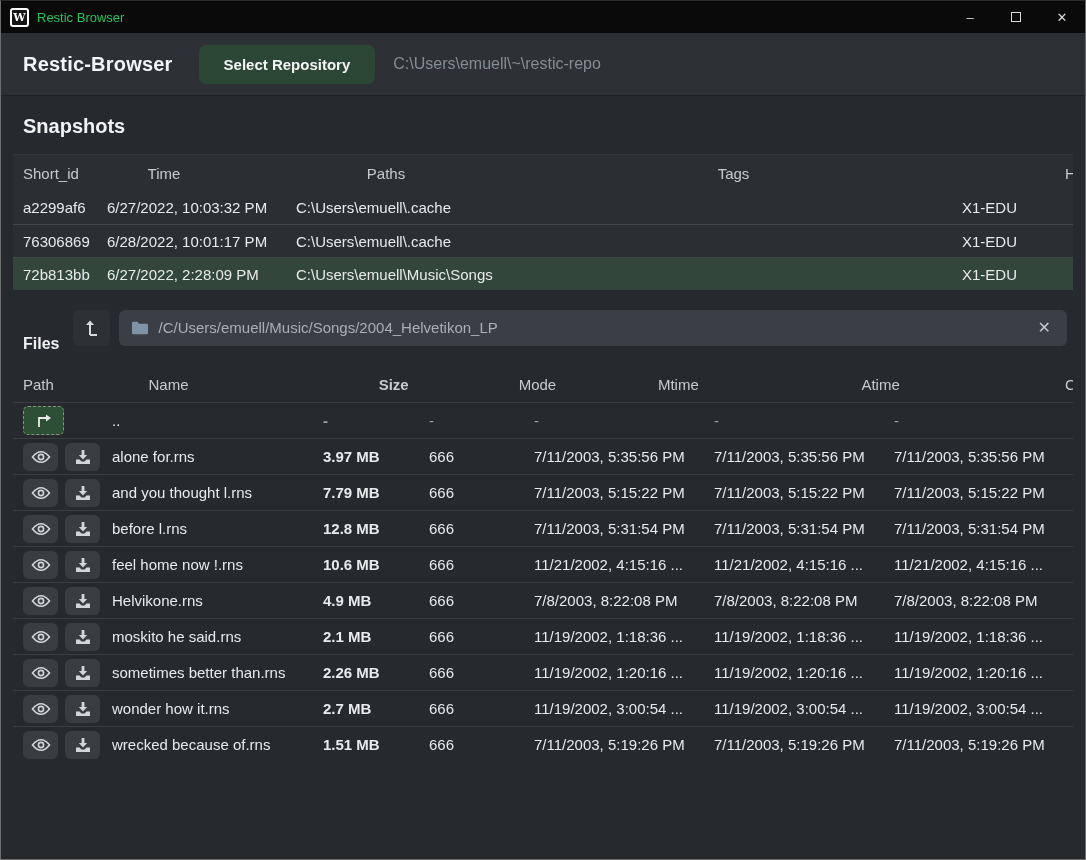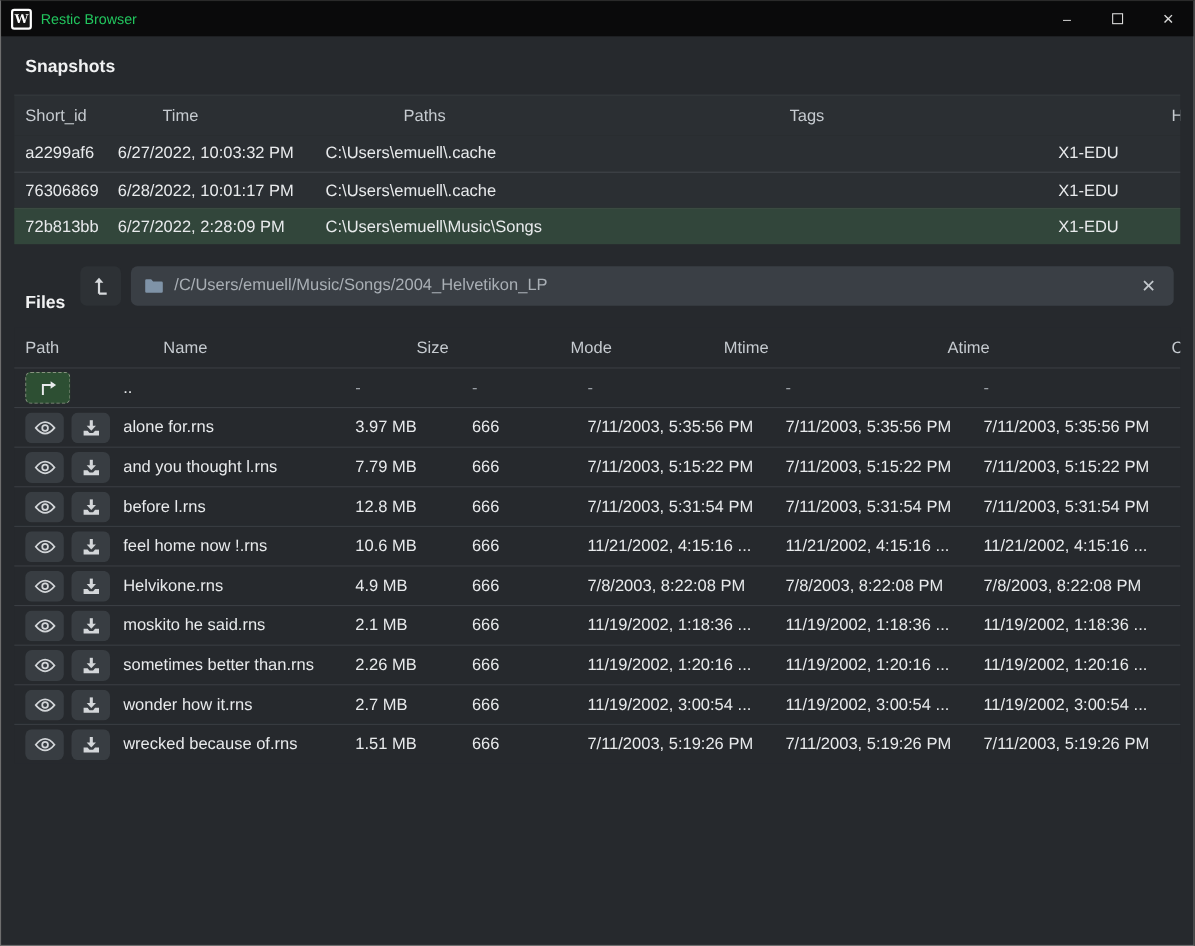--- a/index.html
+++ b/index.html
@@ -49,21 +49,21 @@
     border: none; border-radius: 7px;
     font-family: "Liberation Sans", sans-serif;
     font-size: 15px; font-weight: bold;
     padding: 11px 25px; cursor: pointer;
   }
   .repo-path { margin-left: 18px; font-size: 16px; color: #848c94; }
 
   
   .section-heading {
     padding: 19px 22px 16px 22px;
-    font-size: 16px; font-weight: bold; color: #f1f2f3;
+    font-size: 20px; font-weight: bold; color: #f1f2f3;
   }
 
   
   .table { margin: 0 12px; }
   .thead {
     display: flex; align-items: center;
     background: #2b2f33; height: 37px;
     font-size: 15px; color: #c6cbd0; gap: 48px;
   }
   .row {
@@ -108,21 +108,21 @@
     font-size: 16px; color: #c3c8cd; cursor: pointer; padding: 0 4px;
     background: none; border: none; font-family: "Liberation Sans", sans-serif;
   }
 
   
   .files-table { margin-top: 6px; }
   .files-table .thead { height: 36px; background: #26292d; color: #c6cbd0; }
   .files-table .row { height: 36px; background: #26292d; border-top: 1px solid #3a3e43; }
   .f-path  { width: 99px;  padding-left: 10px; display: flex; align-items: center; gap: 7px; text-align: center; }
   .f-name  { width: 211px; }
-  .f-size  { width: 106px; }
+  .f-size  { width: 106px; font-weight: bold; }
   .f-mode  { width: 105px; }
   .f-mtime { width: 180px; }
   .f-atime { width: 180px; }
   .f-ctime { flex: 1; }
 
   .mini-btn {
     width: 35px; height: 28px;
     background: #383d42; border: none; border-radius: 6px;
     display: flex; align-items: center; justify-content: center;
     cursor: pointer; padding: 0;
@@ -148,20 +148,25 @@
       <span>–</span>
     </div>
     <div class="win-btn">
       <span class="max-box"></span>
     </div>
     <div class="win-btn">
       <span>✕</span>
     </div>
   </div>
 
+  <div class="app-header">
+    <div class="app-title">Restic-Browser</div>
+    <button class="select-repo-btn">Select Repository</button>
+    <div class="repo-path">C:\Users\emuell\~\restic-repo</div>
+  </div>
 
   <div class="section-heading">Snapshots</div>
 
   <div class="table snap-table">
     <div class="thead">
       <div class="cell c-shortid">Short_id</div>
       <div class="cell c-time">Time</div>
       <div class="cell c-paths">Paths</div>
       <div class="cell c-tags">Tags</div>
       <div class="cell c-host">Hostname</div>

